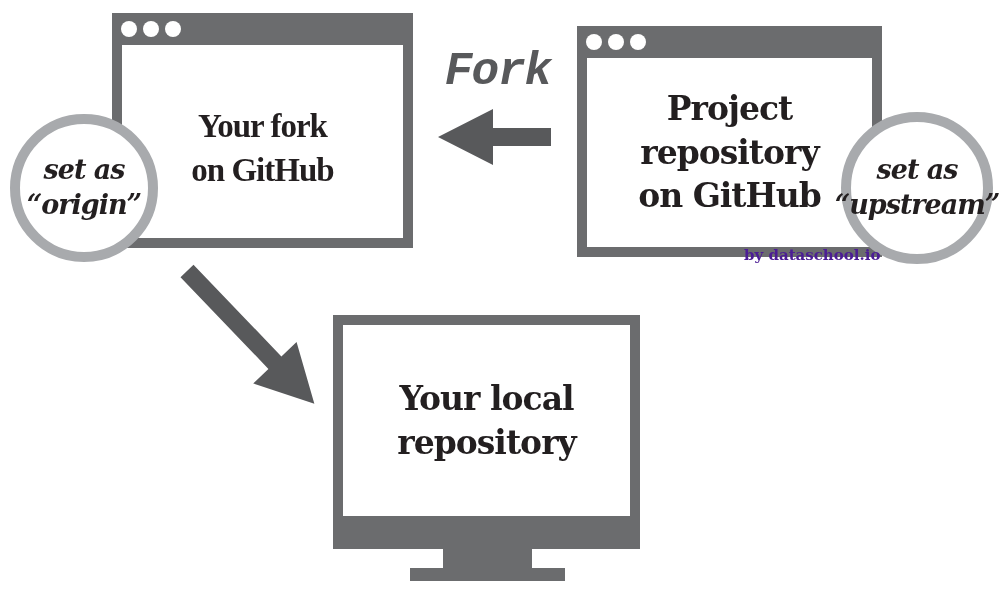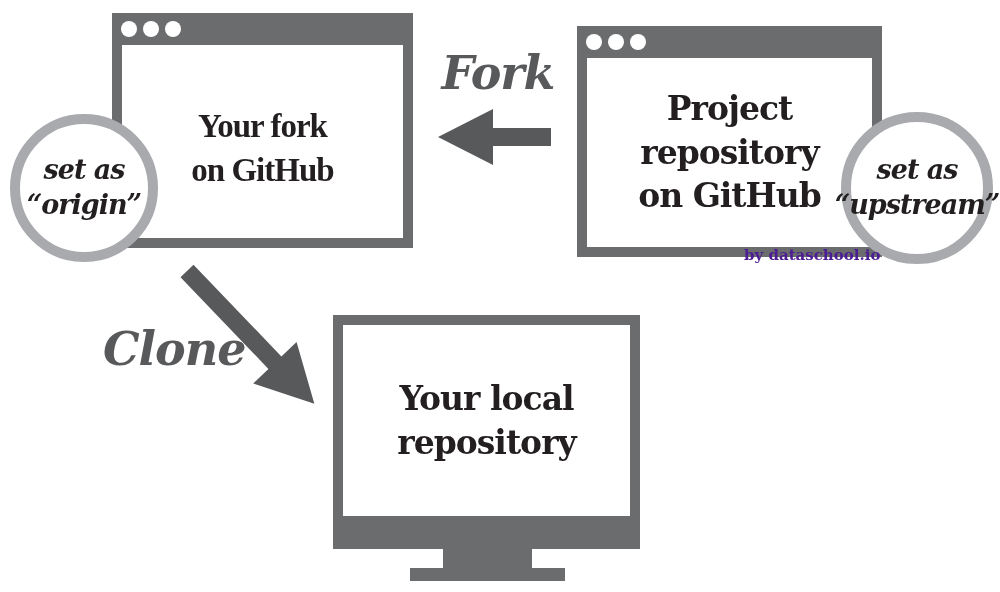--- a/index.html
+++ b/index.html
@@ -85,20 +85,21 @@
   
   .arrow-label {
     position: absolute;
     font-weight: bold;
     font-style: italic;
     font-size: 46px;
     letter-spacing: -1px;
     color: #58595b;
     text-align: center;
     z-index: 3;
+    font-family: Liberation Mono, monospace;
   }
   .label-fork  { left: 433px; top: 46px;  width: 130px; }
   .label-clone { left: 103px; top: 322px; width: 130px; }
 
   
   .arrow-layer {
     position: absolute;
     left: 0; top: 0;
     z-index: 0;
   }
@@ -185,21 +186,20 @@
     <div class="badge-label">set as
 “origin”</div>
   </div>
 
   <div class="badge badge-upstream">
     <div class="badge-label">set as
 “upstream”</div>
   </div>
 
   <div class="arrow-label label-fork">Fork</div>
-  <div class="arrow-label label-clone">Clone</div>
 
   <div class="monitor-frame">
     <div class="monitor-screen">
       <div class="node-label">Your local
 repository</div>
     </div>
   </div>
   <div class="monitor-neck"></div>
   <div class="monitor-base"></div>
 

